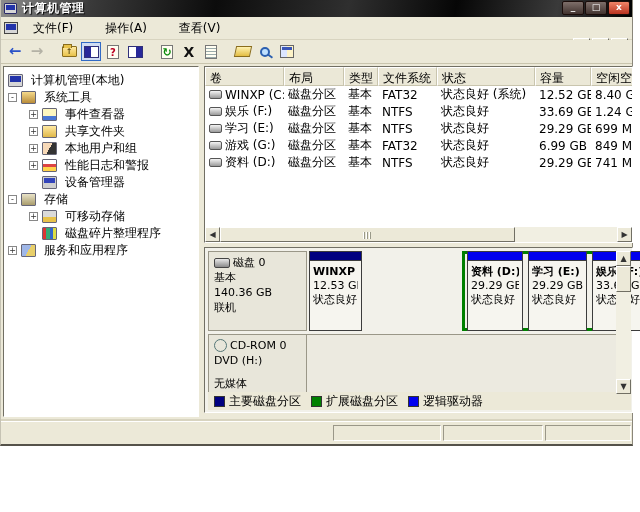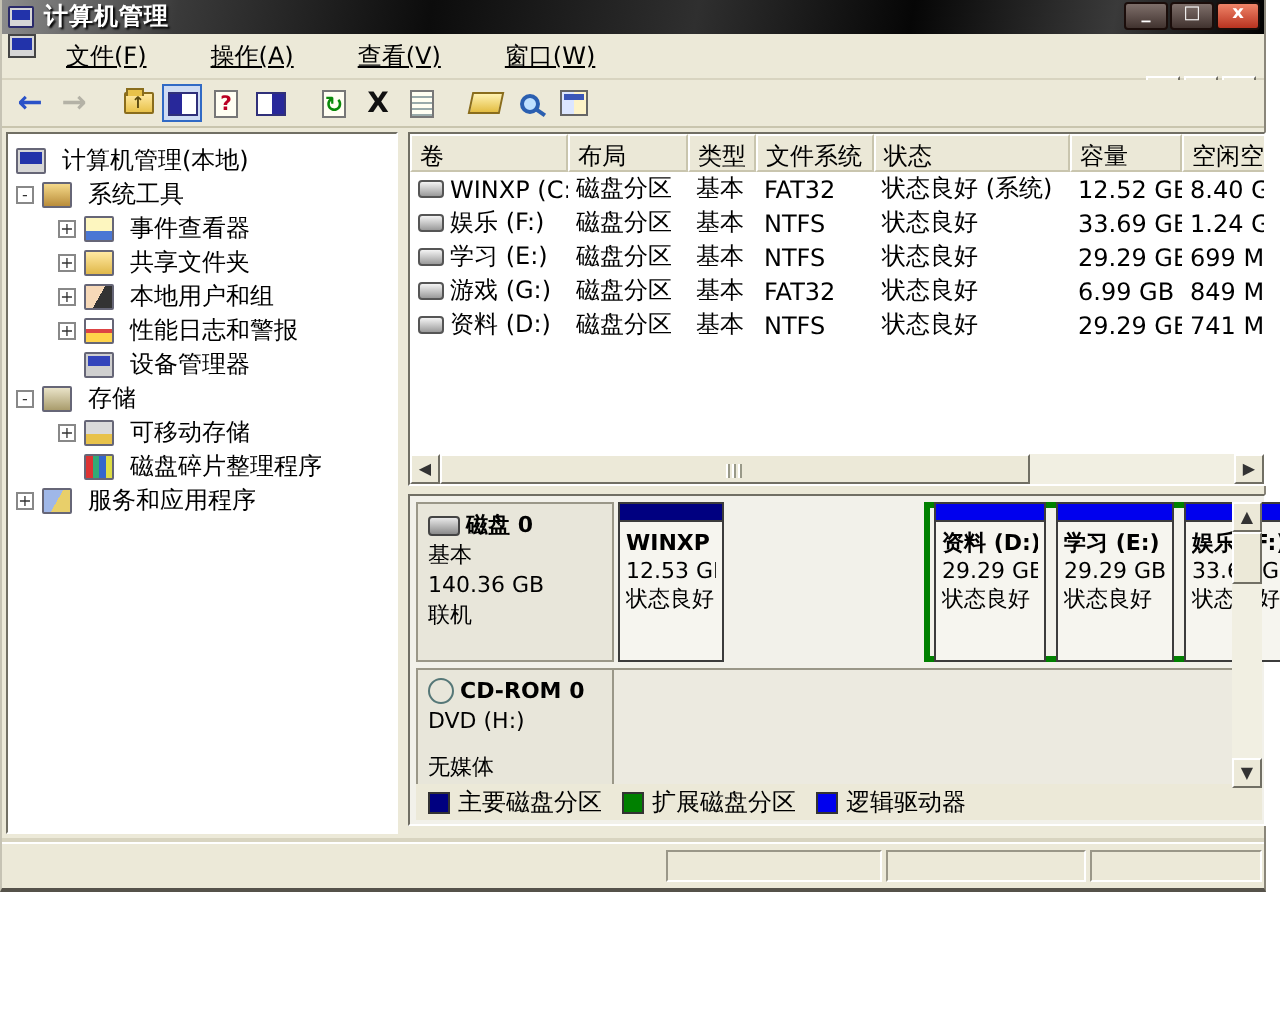--- a/index.html
+++ b/index.html
@@ -12,21 +12,21 @@
     display:flex; align-items:center; }
   .titlebar .t-icon { width:13px; height:11px; margin:0 5px 0 3px; background:#d6d6d6; border:1px solid #2a2a6a; border-radius:1px; position:relative; }
   .titlebar .t-icon::after { content:""; position:absolute; left:1px; top:1px; right:1px; height:5px; background:#2233aa; }
   .titlebar .t-text { color:#fff; font-weight:bold; font-size:12px; letter-spacing:0.5px; text-shadow:1px 1px 1px #000; }
   .tb-btns { position:absolute; right:2px; top:1px; display:flex; gap:1px; }
   .tb-btn { width:22px; height:14px; border:1px solid #1b0d0a; border-radius:2px; color:#fff; font-size:9px; line-height:11px; text-align:center; font-weight:bold; }
   .tb-btn.min, .tb-btn.max { background:linear-gradient(#7e6f6a,#41332f); }
   .tb-btn.close { background:linear-gradient(#ef8468,#b93320); }
 
   
-  .menubar { position:absolute; left:0; top:17px; width:100%; height:23px; background:#ece9d8; display:flex; border-bottom:1px solid #d8d4c0;text-decoration:underline; }
+  .menubar { position:absolute; left:0; top:17px; width:100%; height:23px; background:#ece9d8; display:flex; align-items:center; border-bottom:1px solid #d8d4c0; }
   .m-icon { width:14px; height:12px; margin:0 6px 0 3px; background:#d6d6d6; border:1px solid #444; position:relative; }
   .m-icon::after { content:""; position:absolute; left:1px; top:1px; right:1px; height:6px; background:#2233aa; }
   .menu-item { padding:3px 9px; margin-right:14px; }
   .mdi-btns { position:absolute; right:4px; top:21px; display:flex; gap:2px; }
   .mdi-btn { width:17px; height:15px; background:#ece9d8; border:1px solid; border-color:#fff #716f64 #716f64 #fff; font-size:8px; text-align:center; line-height:13px; color:#222; }
   .mdi-btn.dis { color:#9a9786; }
 
   
   .toolbar { position:absolute; left:0; top:40px; width:100%; height:24px; background:#ece9d8; border-bottom:1px solid #c9c5ae; display:flex; align-items:center; padding-left:4px; }
   .tbi { width:20px; height:19px; margin-right:2px; display:flex; align-items:center; justify-content:center; position:relative; }
@@ -92,21 +92,21 @@
   .sbtn { width:15px; height:15px; background:#ece9d8; border:1px solid; border-color:#fff #716f64 #716f64 #fff; font-size:8px; text-align:center; line-height:13px; color:#333; flex:none; }
   .hthumb { position:absolute; left:15px; top:0; width:295px; height:15px; background:#ece9d8; border:1px solid; border-color:#fff #716f64 #716f64 #fff; }
   .hthumb::after { content:""; position:absolute; left:50%; top:4px; width:9px; height:7px; margin-left:-5px;
      background:repeating-linear-gradient(90deg,#fff 0 1px,#998 1px 2px,transparent 2px 3px); }
   .hscroll .right { position:absolute; right:0; top:0; }
 
   
   .bottom-panel { position:absolute; left:203px; top:247px; width:429px; height:166px; background:#f2f1ea; border:1px solid; border-color:#716f64 #fff #fff #716f64; }
   .disk-row { position:absolute; left:3px; top:3px; width:410px; height:80px; display:flex; }
   .disk-head { width:99px; height:80px; background:#e8e6da; border:1px solid #9a9788; padding:3px 5px; font-size:11px; line-height:15px; }
-  .disk-head .dh-title { font-weight:bold; display:flex; align-items:center; gap:3px; }
+  .disk-head .dh-title { font-weight:normal; display:flex; align-items:center; gap:3px; }
   .hd-ic { width:16px; height:10px; background:linear-gradient(#e8e8e8,#8a8a8a); border:1px solid #444; border-radius:2px; }
   .cd-ic { width:13px; height:13px; border-radius:50%; background:radial-gradient(circle at 50% 50%, #888 0 2px, #dfe #3px, #cfe8d8 60%, #9ac 100%); border:1px solid #577; }
   .part-area { position:relative; flex:1; }
   .part-cell { position:absolute; top:0; height:80px; border:1px solid #3c3c3c; background:#f6f5ef; overflow:hidden; }
   .band { height:9px; border-bottom:1px solid #3c3c3c; }
   .band.primary { background:#000080; }
   .band.logical { background:#0000ee; }
   .pc-text { padding:4px 3px 0 3px; font-size:11px; line-height:14px; }
   .pc-text div { white-space:nowrap; overflow:hidden; }
   .pc-name { font-weight:bold; }
@@ -141,21 +141,20 @@
       <span class="tb-btn max">□</span>
       <span class="tb-btn close">x</span>
     </span>
   </div>
 
   <div class="menubar">
     <span class="m-icon"></span>
     <span class="menu-item">文件(F)</span>
     <span class="menu-item">操作(A)</span>
     <span class="menu-item">查看(V)</span>
-    <span class="menu-item">窗口(W)</span>
     <span class="mdi-btns">
       <span class="mdi-btn">_</span>
       <span class="mdi-btn">❐</span>
       <span class="mdi-btn dis">x</span>
     </span>
   </div>
 
   <div class="toolbar">
     <span class="tbi">
         <span class="g-arrow g-back">←</span>

